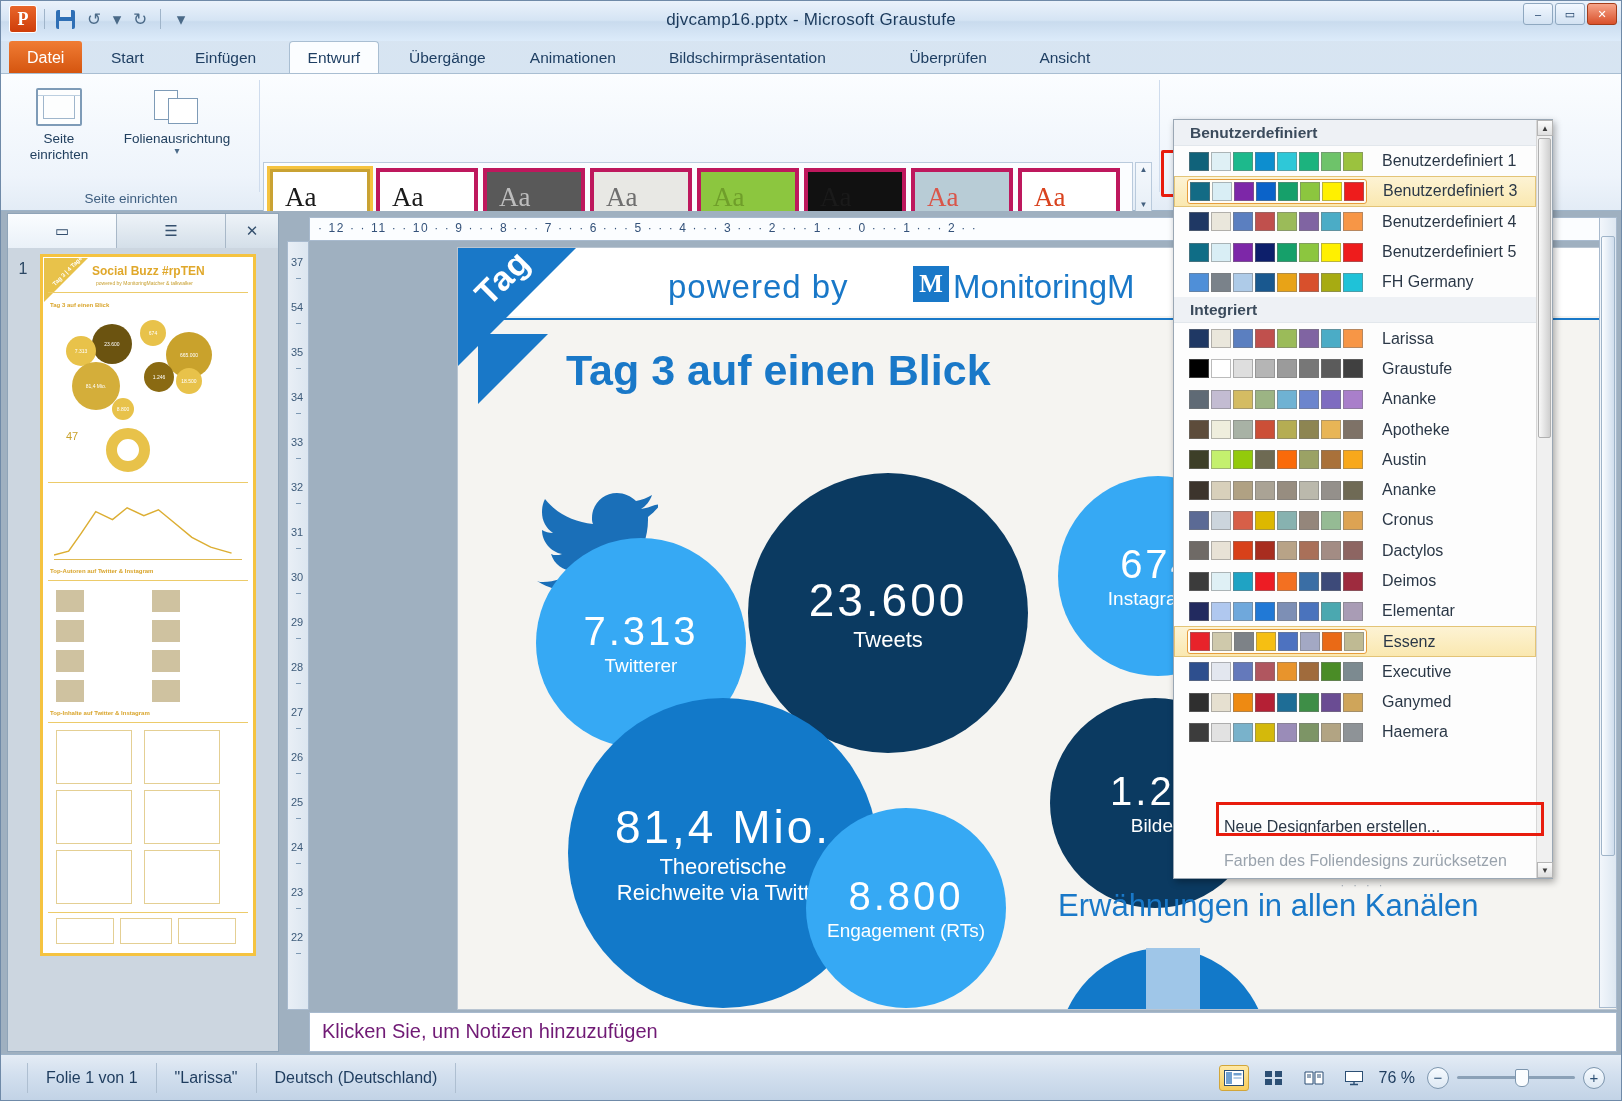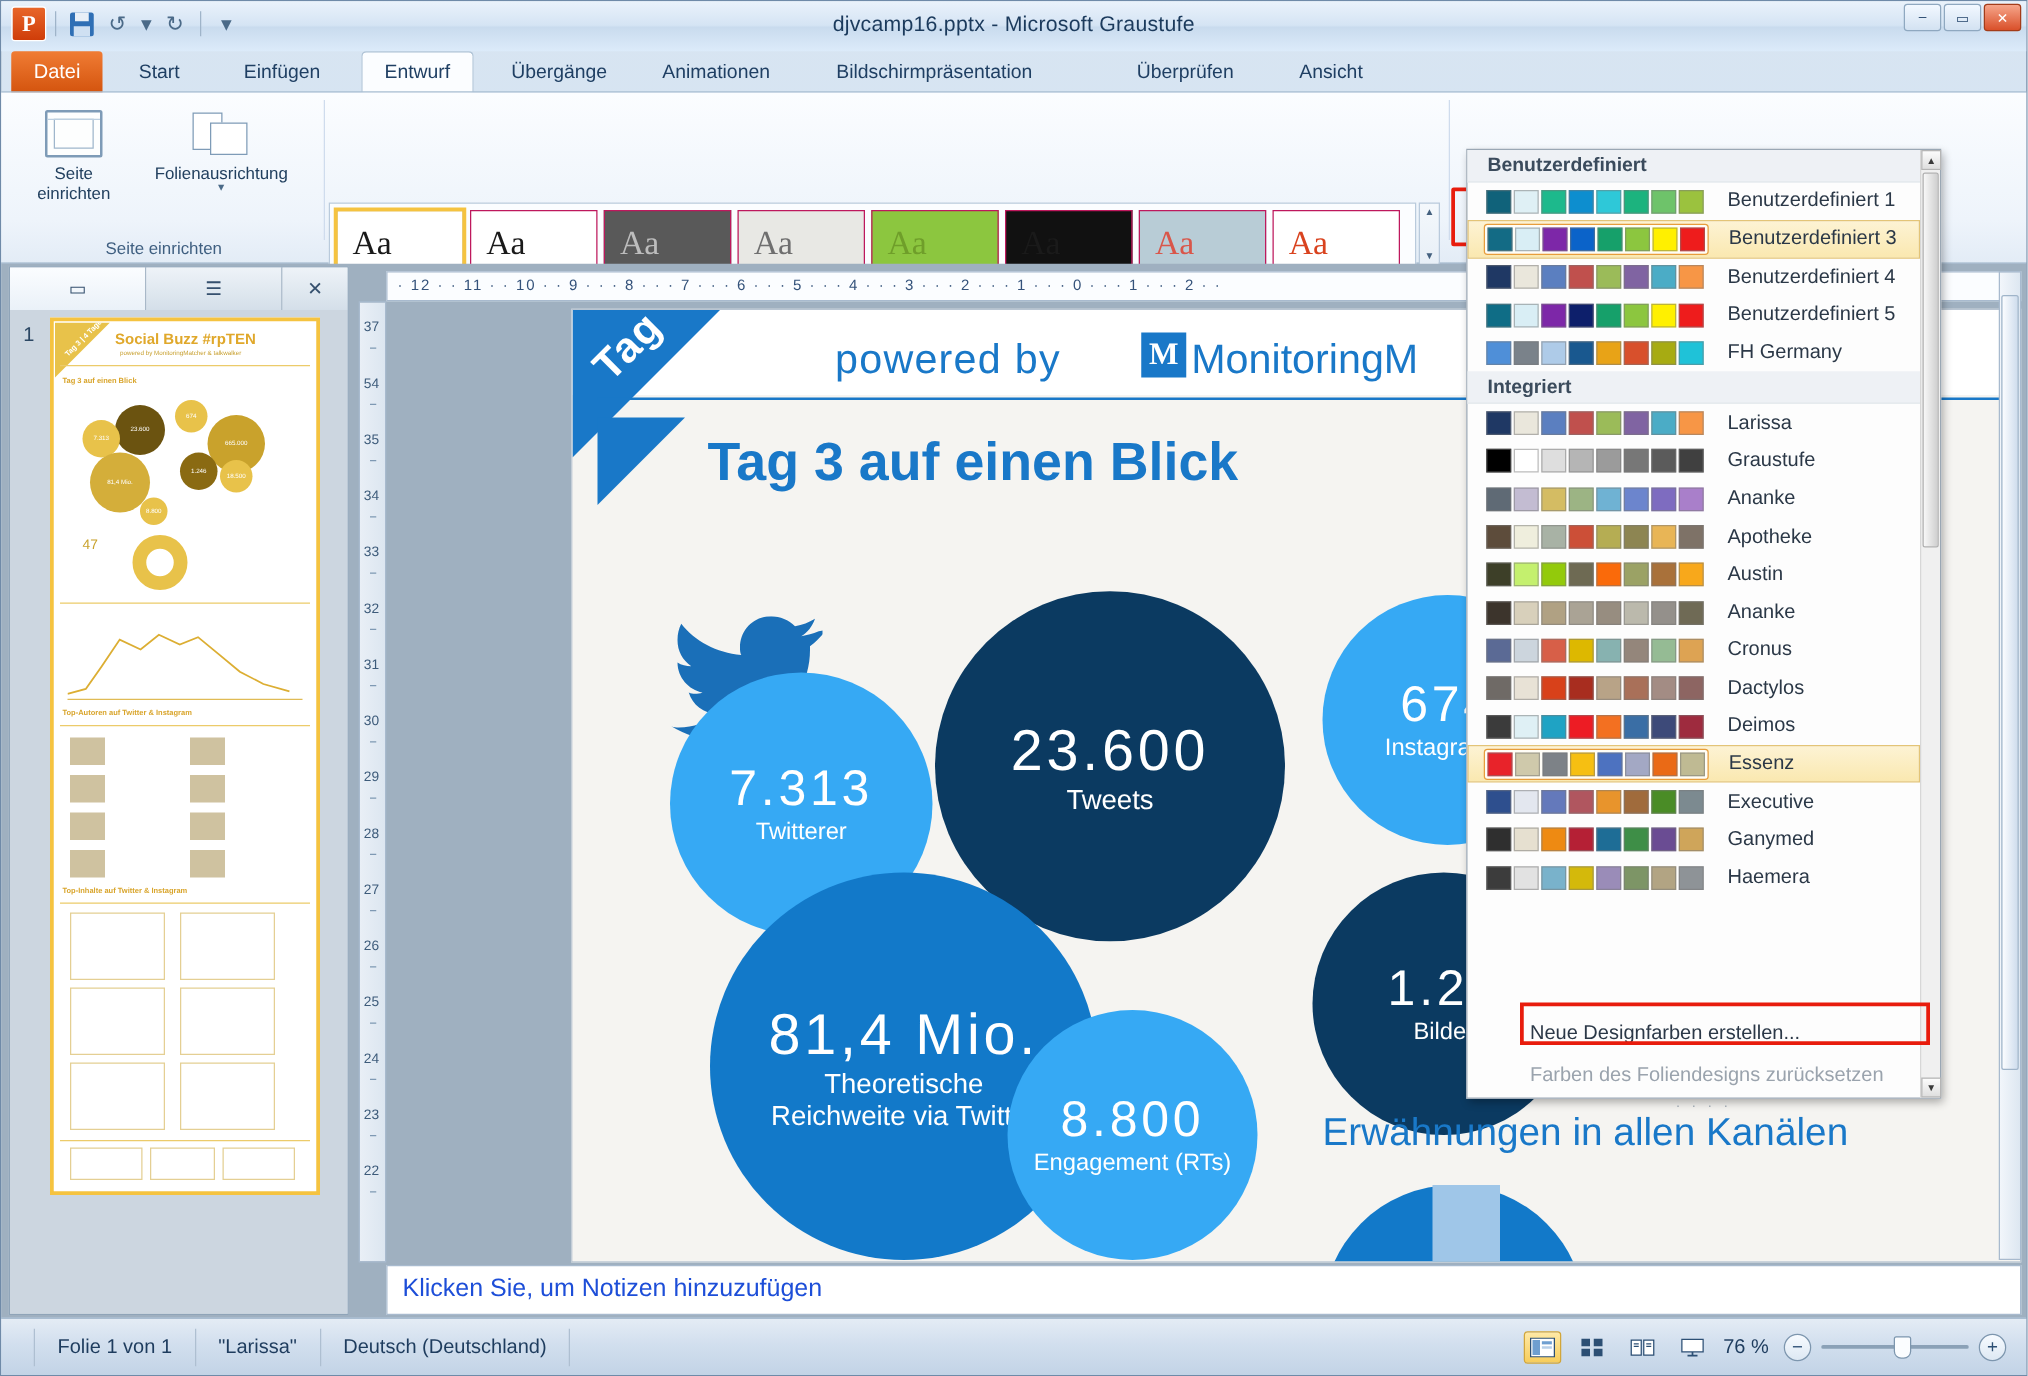--- a/index.html
+++ b/index.html
@@ -94,21 +94,21 @@
   .oriicon .pg1 { left: 0; top: 2px; width: 24px; height: 30px; }
   .oriicon .pg2 { left: 14px; top: 10px; width: 30px; height: 26px; }
   .caret { font-size: 10px; color: #4b6a88; line-height: 8px; }
 
   
   .gallery {
     position: absolute; left: 262px; top: 88px; width: 870px; height: 84px;
     background: #fbfdff; border: 1px solid #b9cadc; display: flex; align-items: center; padding: 0 5px; gap: 5px;
   }
   .thumb {
-    width: 102px; height: 72px; border: 1px solid #be185d; position: relative; overflow: hidden;
+    width: 102px; height: 72px; border: 4px solid #be185d; position: relative; overflow: hidden;
     background: #fff; flex: none;
   }
   .thumb.sel { outline: 3px solid #f5c340; outline-offset: -1px; border-color: #c9a233; }
   .thumb .aa {
     position: absolute; left: 12px; top: 10px; font-size: 27px; color: #222;
     font-family: "Liberation Serif", serif;
   }
   .thumb .sw { position: absolute; left: 12px; bottom: 12px; display: flex; gap: 2px; }
   .thumb .sw i { width: 9px; height: 9px; display: block; }
   .gal-scroll {
@@ -220,21 +220,21 @@
   .bubble .lbl { font-size: 22px; }
   .bubble.sm .big { font-size: 40px; }
   .bubble.sm .lbl { font-size: 19px; }
   .twbird { position: absolute; left: 78px; top: 245px; width: 122px; height: 100px; }
   .mention { position: absolute; left: 600px; top: 640px; font-size: 31px; color: #1978c8; }
 
   
   .notes {
     position: absolute; left: 22px; right: 0; bottom: 0; height: 40px;
     background: #fff; border: 1px solid #a8bace;
-    font-size: 20px; color: #1d4ed8; padding: 7px 12px;
+    font-size: 20px; color: #701a75; padding: 7px 12px;
   }
   .vscroll {
     position: absolute; right: 0; top: 4px; bottom: 44px; width: 18px;
     background: linear-gradient(90deg,#f2f6fb,#dde7f1); border: 1px solid #a8bace;
   }
   .vscroll .thumbbar { position: absolute; left: 1px; right: 1px; top: 18px; height: 620px;
     background: linear-gradient(90deg,#fbfdff,#cfdded); border: 1px solid #9fb4c9; border-radius: 2px; }
 
   
   .statusbar {
@@ -809,20 +809,33 @@
             <i style="background: rgb(223, 240, 245);"></i>
             <i style="background: rgb(31, 163, 196);"></i>
             <i style="background: rgb(237, 28, 36);"></i>
             <i style="background: rgb(243, 112, 33);"></i>
             <i style="background: rgb(58, 110, 165);"></i>
             <i style="background: rgb(61, 74, 121);"></i>
             <i style="background: rgb(158, 43, 62);"></i>
           </div>
           <span class="dd-name">Deimos</span>
         </div>
+        <div class="dd-item">
+          <div class="sw-row">
+            <i style="background: rgb(34, 42, 95);"></i>
+            <i style="background: rgb(176, 200, 239);"></i>
+            <i style="background: rgb(111, 168, 220);"></i>
+            <i style="background: rgb(33, 121, 214);"></i>
+            <i style="background: rgb(125, 143, 181);"></i>
+            <i style="background: rgb(74, 115, 189);"></i>
+            <i style="background: rgb(75, 168, 176);"></i>
+            <i style="background: rgb(169, 156, 181);"></i>
+          </div>
+          <span class="dd-name">Elementar</span>
+        </div>
         <div class="dd-item sel">
           <div class="sw-row boxed">
             <i style="background: rgb(232, 35, 42);"></i>
             <i style="background: rgb(207, 201, 171);"></i>
             <i style="background: rgb(125, 130, 135);"></i>
             <i style="background: rgb(246, 191, 18);"></i>
             <i style="background: rgb(77, 114, 192);"></i>
             <i style="background: rgb(163, 168, 196);"></i>
             <i style="background: rgb(234, 106, 22);"></i>
             <i style="background: rgb(191, 186, 147);"></i>

